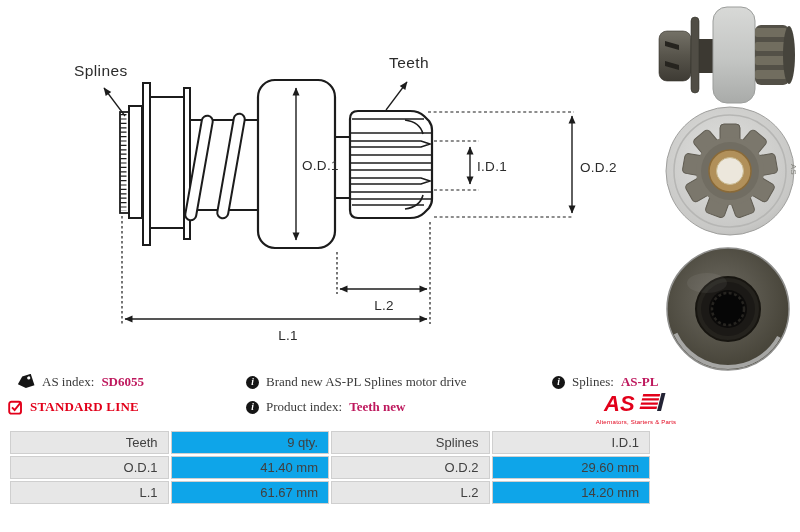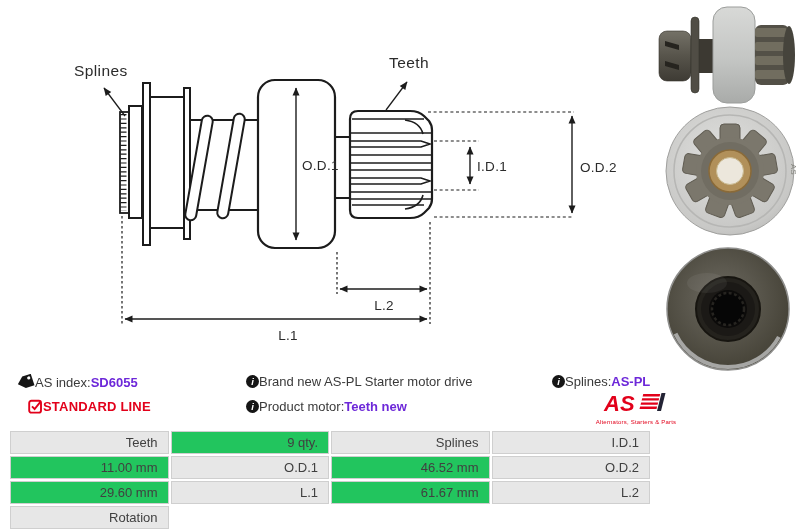--- a/index.html
+++ b/index.html
@@ -9,37 +9,37 @@
   
   #drawing{position:absolute;left:0;top:0;}
   #drawing text{font-family:"Liberation Sans",sans-serif;fill:#2b2b2b;}
   .lbl-big{font-size:15.5px;letter-spacing:.4px;}
   .lbl-dim{font-size:13.5px;letter-spacing:.3px;}
 
   
   .photo{position:absolute;}
 
   
-  .info-item{position:absolute;display:flex;align-items:center;
-             font-size:13px;color:#3a3a3a;white-space:nowrap;}
-  .info-item b{color:#6d28d9;}
+  .info-item{position:absolute;display:flex;align-items:center;gap:7px;
+             font-size:13px;color:#3a3a3a;white-space:nowrap;font-family:Liberation Serif, serif;}
+  .info-item b{color:#be185d;}
   .red-bold{color:#e2001a;font-weight:bold;letter-spacing:.2px;}
   .info-badge{width:13px;height:13px;border-radius:50%;background:#151515;color:#fff;
               display:flex;align-items:center;justify-content:center;
               font-size:9.5px;font-weight:bold;font-style:italic;flex:0 0 13px;}
   #brand-logo{position:absolute;left:590px;top:391px;width:92px;text-align:center;}
   #brand-tagline{font-size:6px;color:#e2001a;margin-top:0px;letter-spacing:.2px;}
 
   
   .spec-table{position:absolute;left:10px;top:431px;display:grid;
               grid-template-columns:repeat(4,158.5px);grid-auto-rows:23px;gap:2px;}
   .cell{border:1px solid #cfcfcf;box-sizing:border-box;display:flex;align-items:center;
         justify-content:flex-end;padding-right:10px;font-size:13px;color:#404040;}
   .cell.label{background:#e7e7e7;}
-  .cell.value{background:#22c55e;}
+  .cell.value{background:#0ea5e9;}
 </style>
 </head>
 <body>
 
 <div id="page">
 
   <svg id="drawing" width="660" height="368" viewBox="0 0 660 368">
     <defs>
       <marker id="ah" markerWidth="9" markerHeight="8" refX="8" refY="4" orient="auto-start-reverse" markerUnits="userSpaceOnUse">
         <path d="M0.5,0.5 L8.5,4 L0.5,7.5 Z" fill="#1c1c1c"></path>
@@ -215,36 +215,36 @@
     <svg width="19" height="16" viewBox="0 0 19 16">
       <g transform="rotate(-18 9 8)">
         <path d="M1.5,8 L8,2 H17 V14 H8 Z" fill="#151515"></path>
         <circle cx="13.8" cy="5.3" r="1.6" fill="#fff"></circle>
       </g>
     </svg>
     <span>AS index:</span>
     <b>SD6055</b>
   </div>
 
-  <div class="info-item" style="left:28px;top:399px">
+  <div class="info-item" style="left:8px;top:399px">
     <svg width="15" height="15" viewBox="0 0 15 15">
       <rect x="1.2" y="1.8" width="11.8" height="11.8" rx="2.2" fill="none" stroke="#e2001a" stroke-width="1.9"></rect>
       <path d="M4,7.4 L6.6,10 L12.6,2.6" fill="none" stroke="#e2001a" stroke-width="1.9"></path>
     </svg>
     <span class="red-bold">STANDARD LINE</span>
   </div>
 
   <div class="info-item" style="left:246px;top:374px">
     <span class="info-badge">i</span>
-    <span>Brand new AS-PL Starter motor drive</span>
+    <span>Brand new AS-PL Splines motor drive</span>
   </div>
 
   <div class="info-item" style="left:246px;top:399px">
     <span class="info-badge">i</span>
-    <span>Product motor:</span>
+    <span>Product index:</span>
     <b>Teeth new</b>
   </div>
 
   <div class="info-item" style="left:552px;top:374px">
     <span class="info-badge">i</span>
     <span>Splines:</span>
     <b>AS-PL</b>
   </div>
 
   <div id="brand-logo">
@@ -260,26 +260,25 @@
     </svg>
     <div id="brand-tagline">Alternators, Starters &amp; Parts</div>
   </div>
 
   <div class="spec-table">
     <div class="cell label">Teeth</div>
     <div class="cell value">9 qty.</div>
     <div class="cell label">Splines</div>
 
     <div class="cell label">I.D.1</div>
-    <div class="cell value">11.00 mm</div>
     <div class="cell label">O.D.1</div>
-    <div class="cell value">46.52 mm</div>
+    <div class="cell value">41.40 mm</div>
 
     <div class="cell label">O.D.2</div>
     <div class="cell value">29.60 mm</div>
     <div class="cell label">L.1</div>
     <div class="cell value">61.67 mm</div>
 
     <div class="cell label">L.2</div>
-    <div class="cell label">Rotation</div>
+    <div class="cell value">14.20 mm</div>
   </div>
 
 </div>
 
 </body></html>

